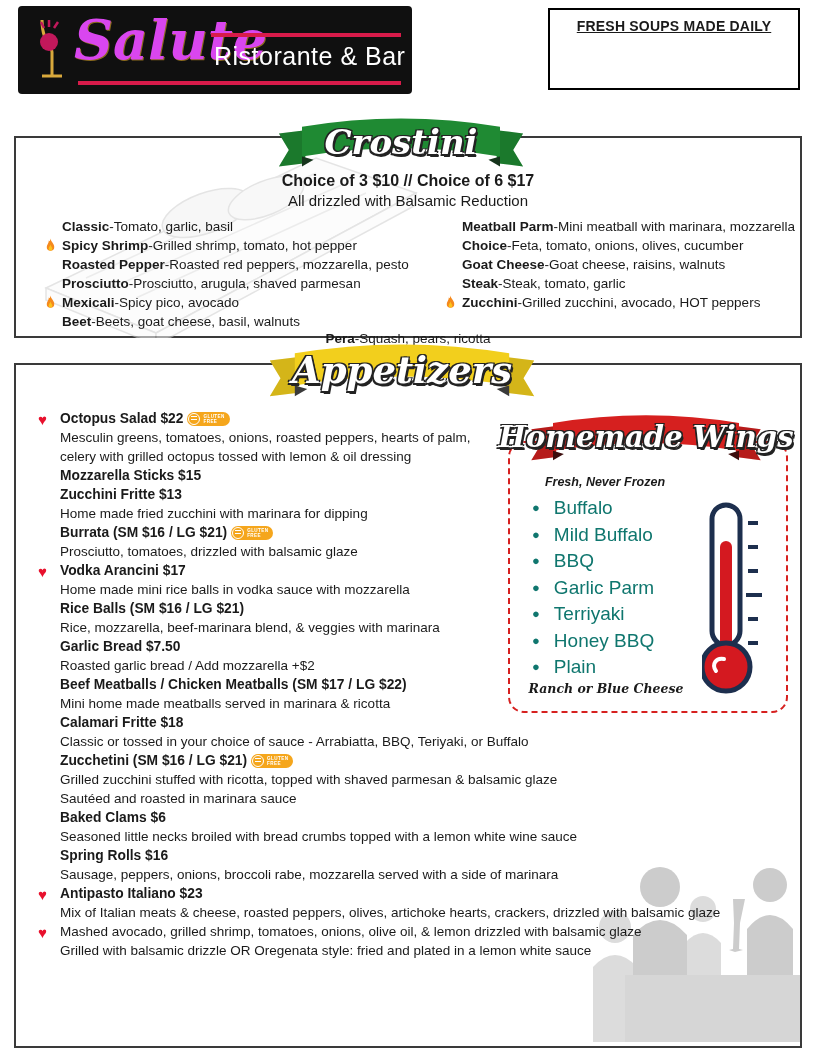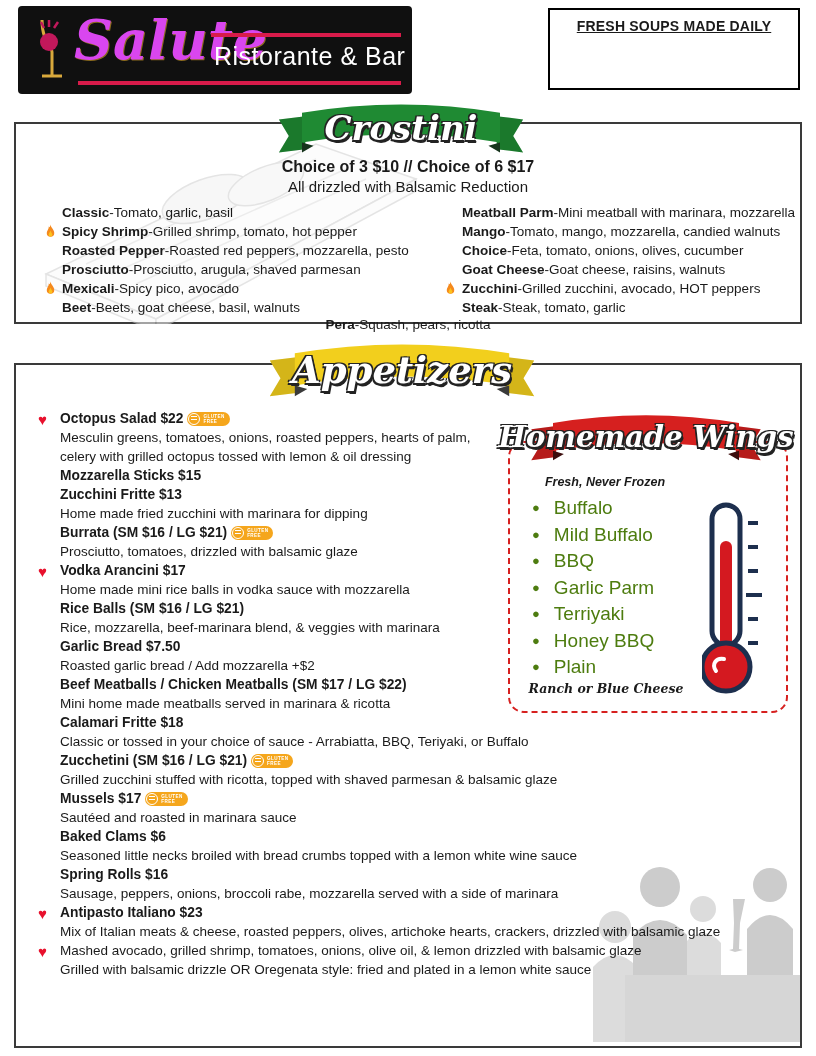--- a/index.html
+++ b/index.html
@@ -15,21 +15,21 @@
   .logo-bar-bot{position:absolute;left:60px;top:75px;width:323px;height:4px;background:#d81b4a;}
   .glass{position:absolute;left:14px;top:10px;}
 
   .soupbox{position:absolute;left:548px;top:8px;width:252px;height:82px;border:2px solid #000;background:#fff;
            text-align:center;padding-top:8px;box-sizing:border-box;}
   .soup-title{font-size:14px;font-weight:bold;text-decoration:underline;letter-spacing:.2px;}
   .soup-line{font-size:13.5px;line-height:17px;margin-top:1px;}
 
   
   .section{position:absolute;left:14px;width:788px;border:2px solid #3a3a3a;background:#fff;box-sizing:border-box;}
-  .crostini-box{top:122px;height:202px;}
+  .crostini-box{top:136px;height:202px;}
   .appetizer-box{top:363px;height:685px;}
 
   
   .ribbon{position:absolute;z-index:5;}
   .ribbon svg{display:block;width:100%;height:100%;}
   .ribbon-title{position:absolute;inset:0;display:flex;align-items:center;justify-content:center;
      font-family:"DejaVu Serif",serif;font-style:italic;font-weight:bold;color:#fff;
      text-shadow:-1.5px -1.5px 0 #232323,1.5px -1.5px 0 #232323,-1.5px 1.5px 0 #232323,1.5px 1.5px 0 #232323,2px 3px 0 #232323;
      padding-bottom:6px;}
   .rib-green{color:#1f8a33;}
@@ -65,21 +65,21 @@
   .gf-text{display:flex;flex-direction:column;font-size:4.6px;line-height:5px;font-weight:bold;color:#fff;letter-spacing:.4px;}
 
   
   .wings-border{position:absolute;left:6px;right:2px;top:32px;bottom:2px;border:2.5px dashed #d6201f;border-radius:16px;}
   .wings-banner{left:-6px;top:0;width:300px;height:62px;}
   .wings-tagline{position:absolute;top:66px;left:18px;width:170px;text-align:center;
                  font-style:italic;font-size:12.5px;font-weight:bold;}
   .wings-prices{position:absolute;top:58px;right:36px;font-size:12.5px;font-weight:bold;line-height:14.5px;
                 letter-spacing:1px;font-family:"DejaVu Sans",sans-serif;}
   .wings-flavors{position:absolute;top:86px;left:30px;margin:0;padding:0;list-style:none;}
-  .wings-flavors li{font-size:19px;line-height:26.5px;color:#4d7c0f;}
+  .wings-flavors li{font-size:19px;line-height:26.5px;color:#0f766e;}
   .bullet{font-size:13px;margin-right:14px;vertical-align:2px;}
   .wings-footer{position:absolute;top:272px;left:24px;width:160px;text-align:center;
                 font-style:italic;font-size:12.5px;font-weight:bold;font-family:"DejaVu Serif",serif;}
   .thermo{position:absolute;top:92px;right:26px;}
 
   .crowd-mark{position:absolute;right:0;bottom:0;z-index:0;}
 </style>
 </head>
 <body>
 
@@ -170,38 +170,35 @@
         </div>
           <div class="c-item">
           <b>Beet</b><span>-Beets, goat cheese, basil, walnuts</span>
         </div>
         </div>
       <div class="c-col c-col-right">
           <div class="c-item">
           <b>Meatball Parm</b><span>-Mini meatball with marinara, mozzarella</span>
         </div>
           <div class="c-item">
-          <b>Mango</b><span>-Tomato, mango, mozzarella, candied walnuts</span>
-        </div>
-          <div class="c-item">
           <b>Choice</b><span>-Feta, tomato, onions, olives, cucumber</span>
         </div>
           <div class="c-item">
           <b>Goat Cheese</b><span>-Goat cheese, raisins, walnuts</span>
+        </div>
+          <div class="c-item">
+          <b>Steak</b><span>-Steak, tomato, garlic</span>
         </div>
           <div class="c-item">
           <span class="flame">
             <svg width="13" height="15" viewBox="0 0 24 28">
                 <path d="M12 1 C13 8 19 10 19 17 A7 7 0 0 1 5 17 C5 12 9 10 9 4 C10 7 11 7.5 12 1Z" fill="#f5891d"></path>
                 <path d="M12 12 C12.5 16 15.5 16.5 15.5 20 A3.5 3.5 0 0 1 8.5 20 C8.5 16.5 11 16 12 12Z" fill="#fcc21b"></path>
               </svg>
           </span><b>Zucchini</b><span>-Grilled zucchini, avocado, HOT peppers</span>
-        </div>
-          <div class="c-item">
-          <b>Steak</b><span>-Steak, tomato, garlic</span>
         </div>
         </div>
     </div>
     <div class="c-footer">
       <b>Pera</b><span>-Squash, pears, ricotta</span>
     </div>
   </div>
 
   <div class="section appetizer-box">
 
@@ -356,27 +353,20 @@
                 <span class="gf-circle"></span>
                 <span class="gf-text">
                   <span>GLUTEN</span>
                   <span>FREE</span>
                 </span>
               </span></div>
           <div class="a-desc">Grilled zucchini stuffed with ricotta, topped with shaved parmesan &amp; balsamic glaze</div>
         </div>
           <div class="a-item">
 
-          <div class="a-name"><span>Mussels $17</span><span class="gf-badge">
-                <span class="gf-circle"></span>
-                <span class="gf-text">
-                  <span>GLUTEN</span>
-                  <span>FREE</span>
-                </span>
-              </span></div>
           <div class="a-desc">Sautéed and roasted in marinara sauce</div>
         </div>
           <div class="a-item">
 
           <div class="a-name"><span>Baked Clams $6</span></div>
           <div class="a-desc">Seasoned little necks broiled with bread crumbs topped with a lemon white wine sauce</div>
         </div>
           <div class="a-item">
 
           <div class="a-name"><span>Spring Rolls $16</span></div>

